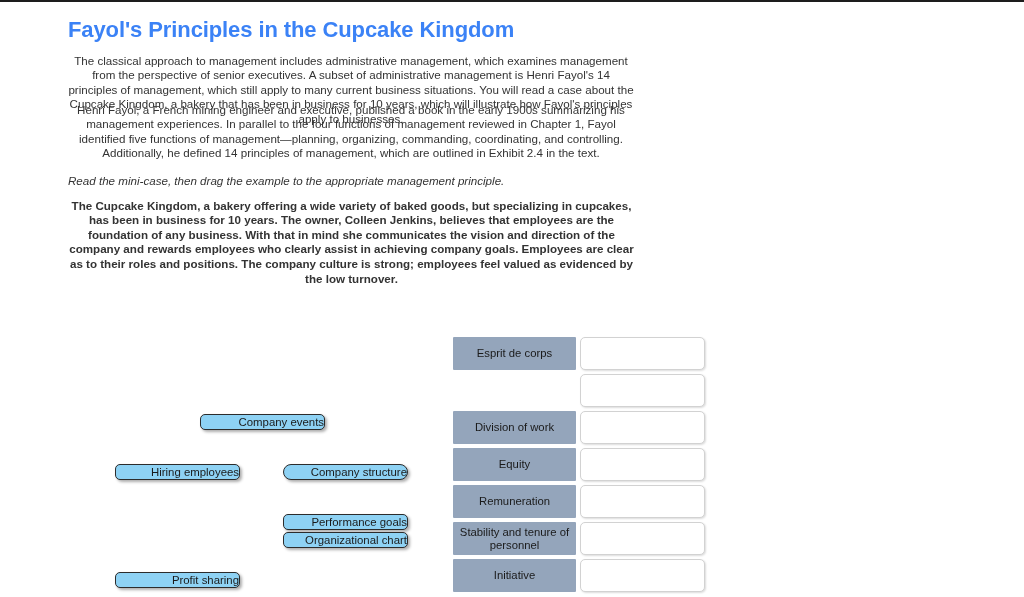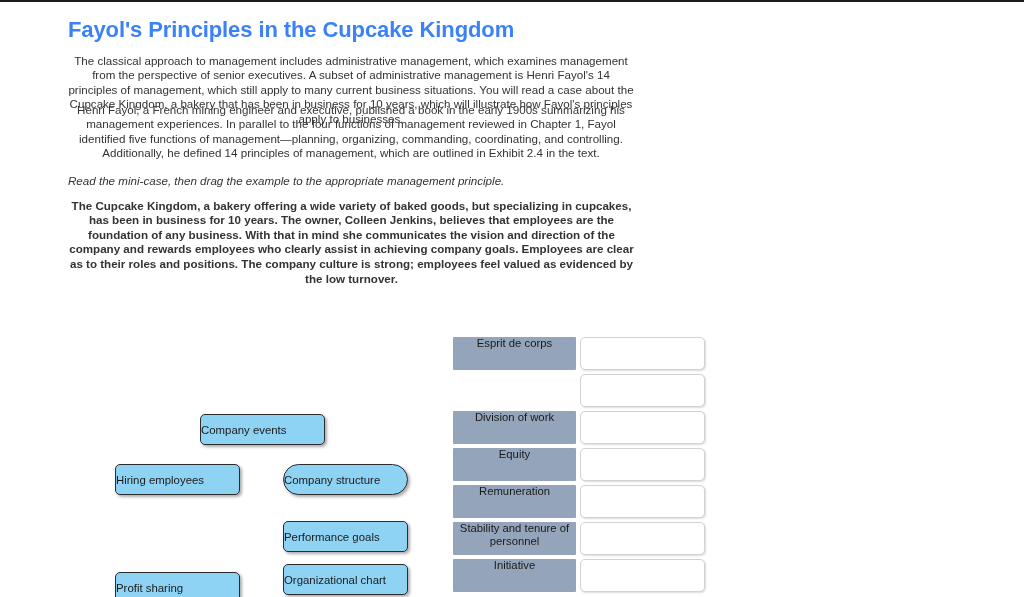--- a/index.html
+++ b/index.html
@@ -59,29 +59,29 @@
   #tile-layer {
     position: absolute;
     left: 0;
     top: 0;
     width: 450px;
     height: 597px;
   }
   .tile {
     position: absolute;
     width: 125px;
-    height: 31px;
+    height: 16px;
     box-sizing: border-box;
     background: #8ed2f4;
     border: 1px solid #2c2c2c;
     border-radius: 5px;
     box-shadow: 2px 2px 3px rgba(0,0,0,0.32);
     display: flex;
     align-items: center;
-    justify-content: flex-start;
+    justify-content: flex-end;
     font-size: 11.4px;
     color: #1a1a1a;
     text-align: center;
     cursor: move;
     user-select: none;
   }
 
   
   #dropzone-layer {
     position: absolute;
@@ -96,21 +96,21 @@
   }
   .principle-label {
     position: absolute;
     left: 0;
     top: 0;
     width: 123px;
     height: 33px;
     box-sizing: border-box;
     background: #94a5bb;
     display: flex;
-    align-items: flex-start;
+    align-items: center;
     justify-content: center;
     font-size: 11.3px;
     line-height: 13px;
     color: #1a1a1a;
     text-align: center;
     padding: 0 4px;
     border-radius: 1px;
   }
   .drop-target {
     position: absolute;
@@ -143,27 +143,27 @@
 <div id="tile-layer">
     <div class="tile" style="left: 200px; top: 414px;">
       <span>Company events</span>
     </div>
     <div class="tile" style="left: 115px; top: 464px;">
       <span>Hiring employees</span>
     </div>
     <div class="tile" style="left: 283px; top: 464px; border-radius: 16px;">
       <span>Company structure</span>
     </div>
-    <div class="tile" style="left: 283px; top: 514px; margin-top: 7px;">
+    <div class="tile" style="left: 283px; top: 514px;">
       <span>Performance goals</span>
     </div>
     <div class="tile" style="left: 115px; top: 572px;">
       <span>Profit sharing</span>
     </div>
-    <div class="tile" style="left: 283px; top: 564px;">
+    <div class="tile" style="left: 283px; top: 532px;">
       <span>Organizational chart</span>
     </div>
   </div>
 
 <div id="dropzone-layer">
     <div class="drop-row">
       <div class="principle-label">
         <span>Esprit de corps</span>
       </div>
       <div class="drop-target"><span></span></div>

